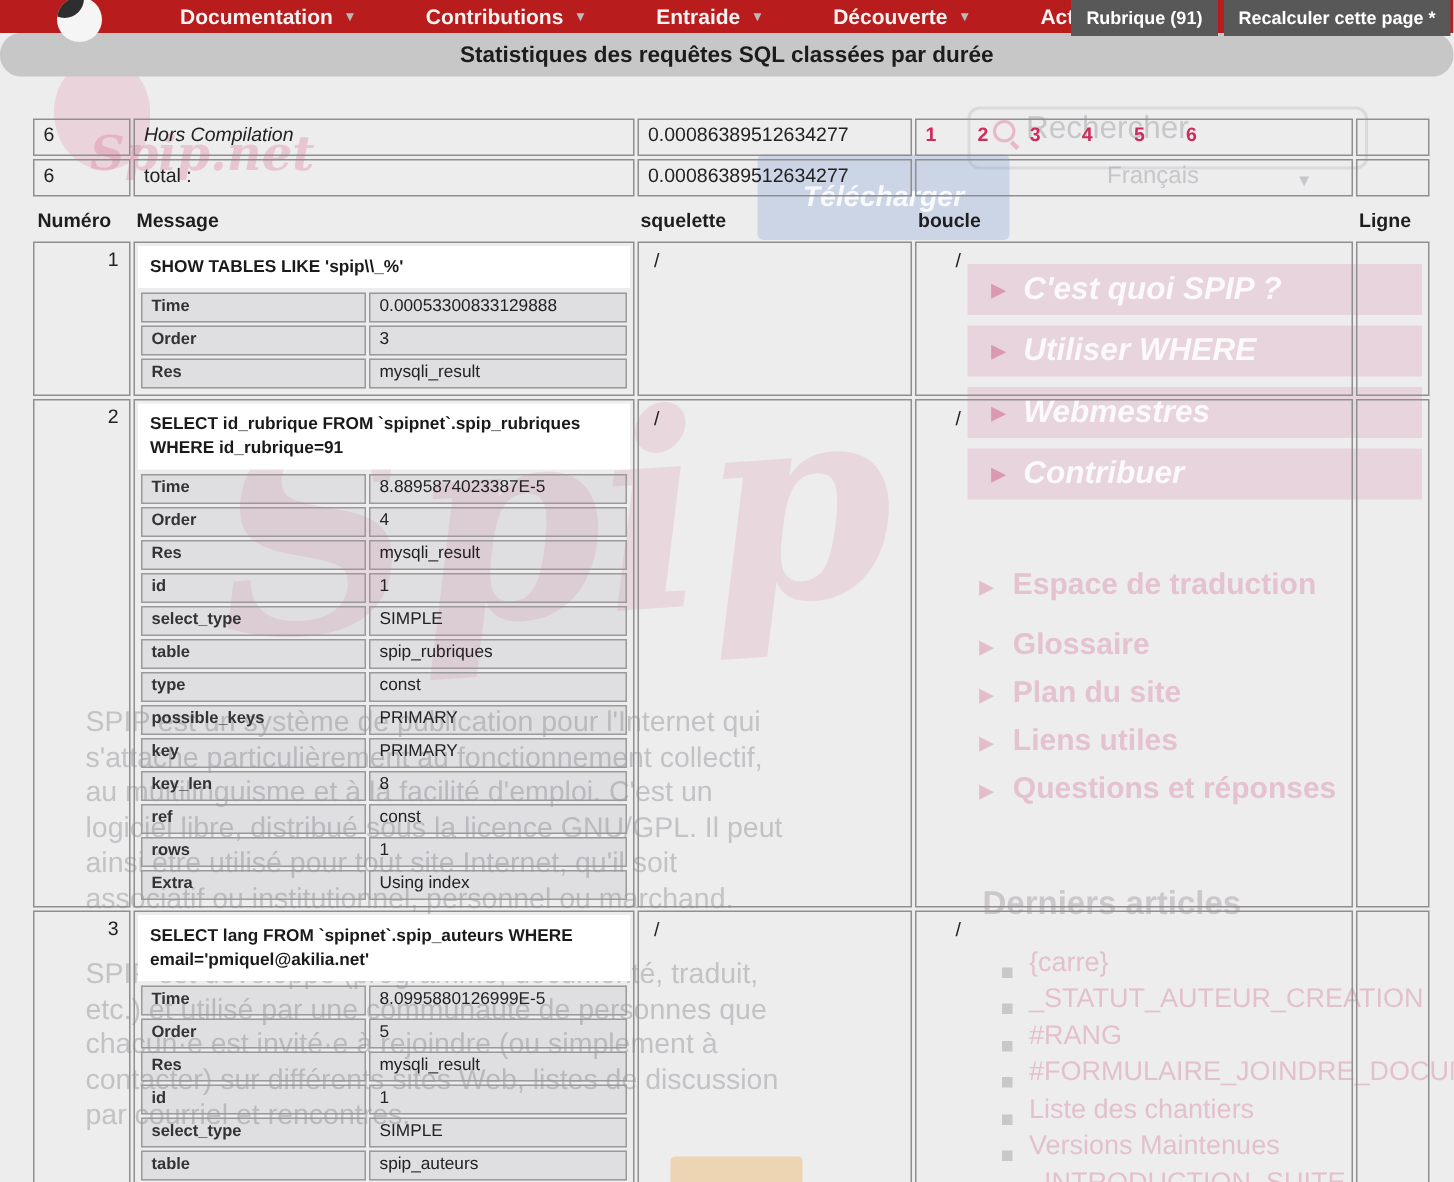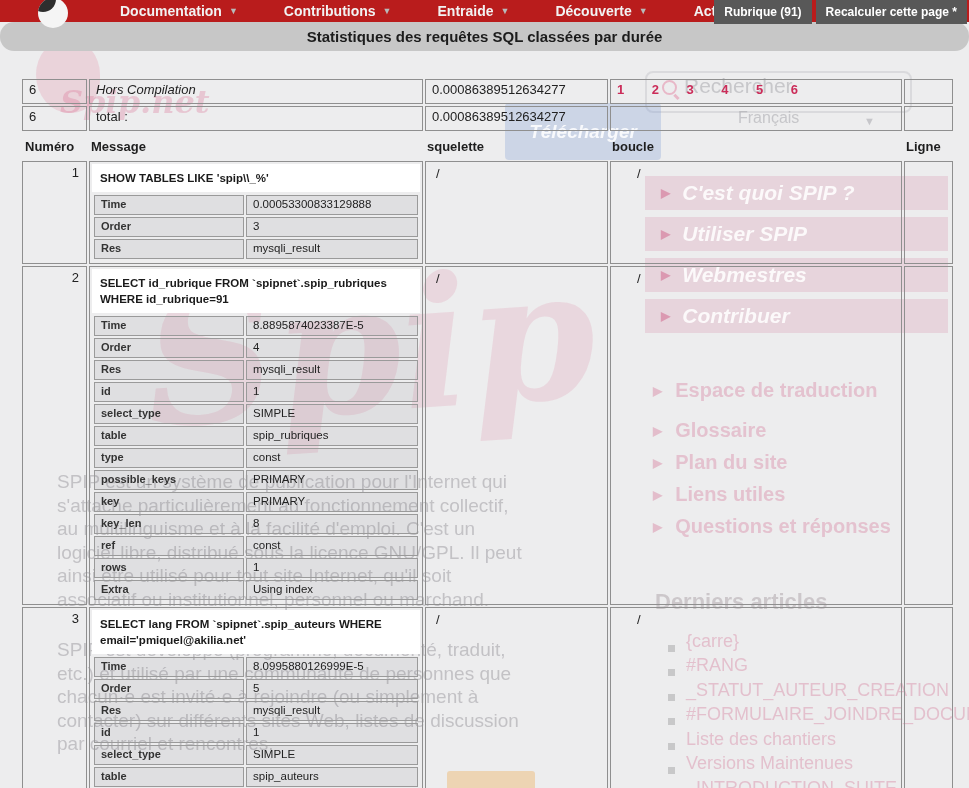--- a/index.html
+++ b/index.html
@@ -59,21 +59,21 @@
   .mag{
     left:662px;top:23px;width:11px;height:11px;border:2.5px solid rgba(226,120,152,0.45);
     border-radius:50%;
   }
   .mag::after{
     content:"";position:absolute;left:11px;top:12px;width:2.5px;height:6px;
     background:rgba(226,120,152,0.45);transform:rotate(-45deg);
   }
   .search-text{left:684px;top:17px;font-size:21px;color:rgba(168,168,173,0.55);}
   .dl-btn{
-    left:505px;top:46px;width:156px;height:57px;background:rgba(118,150,212,0.28);
+    left:505px;top:46px;width:168px;height:57px;background:rgba(118,150,212,0.28);
     border-radius:4px;display:flex;align-items:center;justify-content:center;
     color:rgba(255,255,255,0.85);font-size:19px;font-style:italic;font-weight:bold;
   }
   .lang-text{left:738px;top:52px;font-size:16px;color:rgba(160,160,166,0.5);}
   .lang-caret{left:864px;top:58px;font-size:11px;color:rgba(160,160,166,0.5);}
   .bg-menu{position:absolute;left:645px;top:119px;width:303px;}
   .bg-menu-btn{
     height:34px;margin-bottom:7px;background:rgba(222,172,192,0.38);
     display:flex;align-items:center;gap:12px;padding-left:16px;box-sizing:border-box;
     font-size:21px;font-style:italic;font-weight:bold;color:rgba(255,255,255,0.85);
@@ -194,21 +194,21 @@
     <div class="bg-abs dl-btn">Télécharger</div>
     <div class="bg-abs lang-text">Français</div>
     <div class="bg-abs lang-caret">▼</div>
     <div class="bg-menu" id="bg-menu">
         <div class="bg-menu-btn">
           <span class="arrow">▶</span>
           <span>C'est quoi SPIP ?</span>
         </div>
         <div class="bg-menu-btn">
           <span class="arrow">▶</span>
-          <span>Utiliser SPIP</span>
+          <span>Utiliser WHERE</span>
         </div>
         <div class="bg-menu-btn">
           <span class="arrow">▶</span>
           <span>Webmestres</span>
         </div>
         <div class="bg-menu-btn">
           <span class="arrow">▶</span>
           <span>Contribuer</span>
         </div>
       </div>
@@ -235,25 +235,25 @@
         </div>
       </div>
     <div class="bg-abs bg-heading">Derniers articles</div>
     <div class="bg-list" id="bg-list">
         <div class="bg-list-item">
           <span class="sq"></span>
           <span>{carre}</span>
         </div>
         <div class="bg-list-item">
           <span class="sq"></span>
+          <span>_STATUT_AUTEUR_CREATION</span>
+        </div>
+        <div class="bg-list-item">
+          <span class="sq"></span>
           <span>#RANG</span>
-        </div>
-        <div class="bg-list-item">
-          <span class="sq"></span>
-          <span>_STATUT_AUTEUR_CREATION</span>
         </div>
         <div class="bg-list-item">
           <span class="sq"></span>
           <span>#FORMULAIRE_JOINDRE_DOCUMENT</span>
         </div>
         <div class="bg-list-item">
           <span class="sq"></span>
           <span>Liste des chantiers</span>
         </div>
         <div class="bg-list-item">

